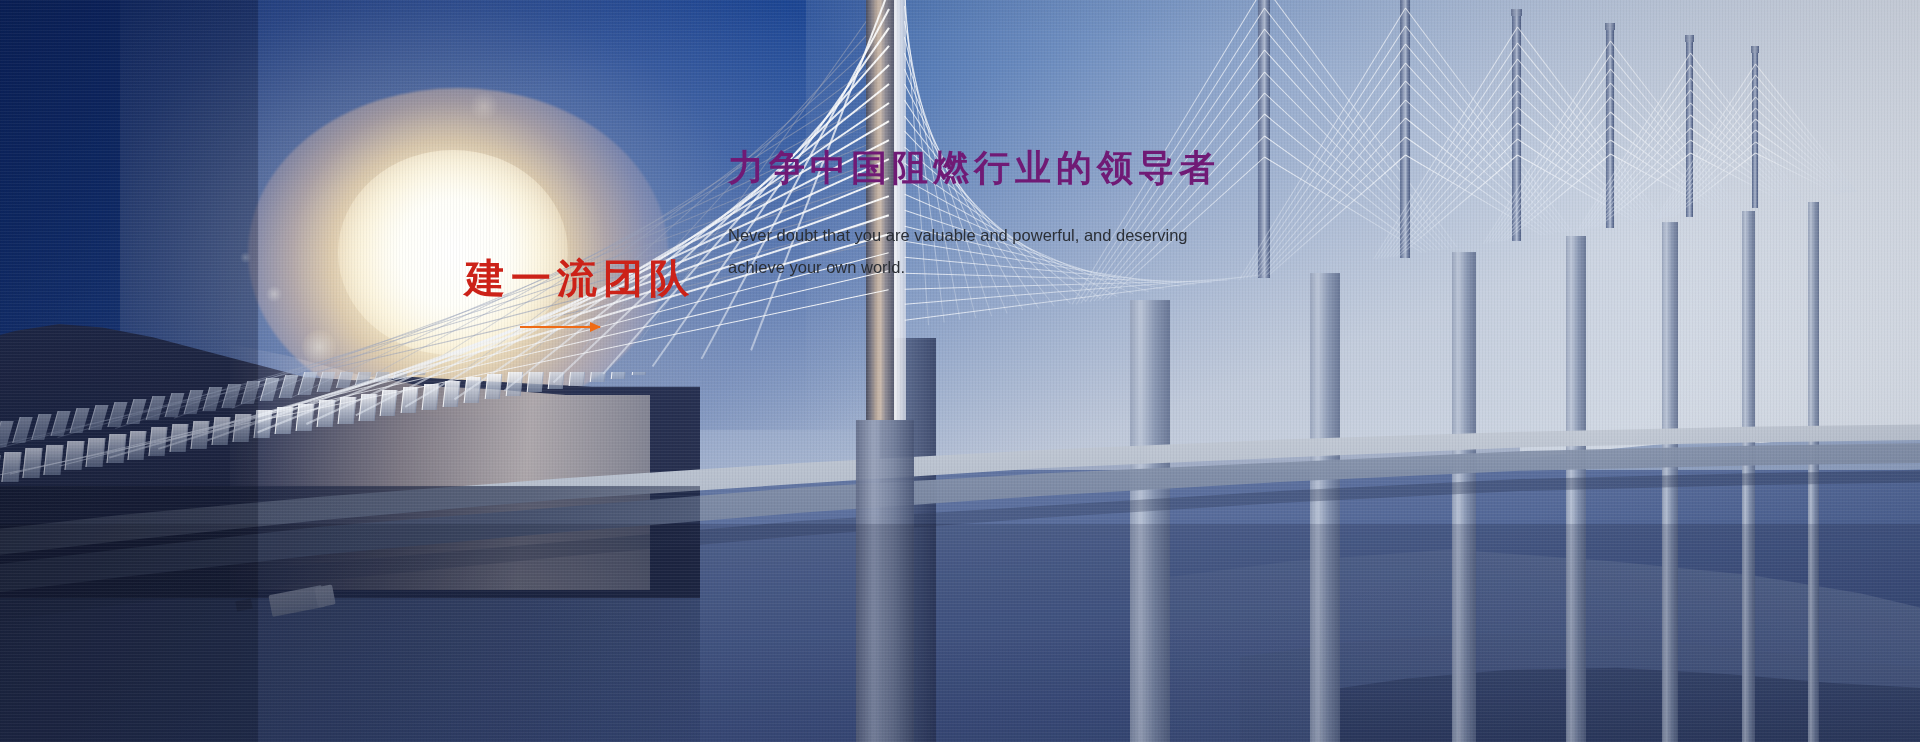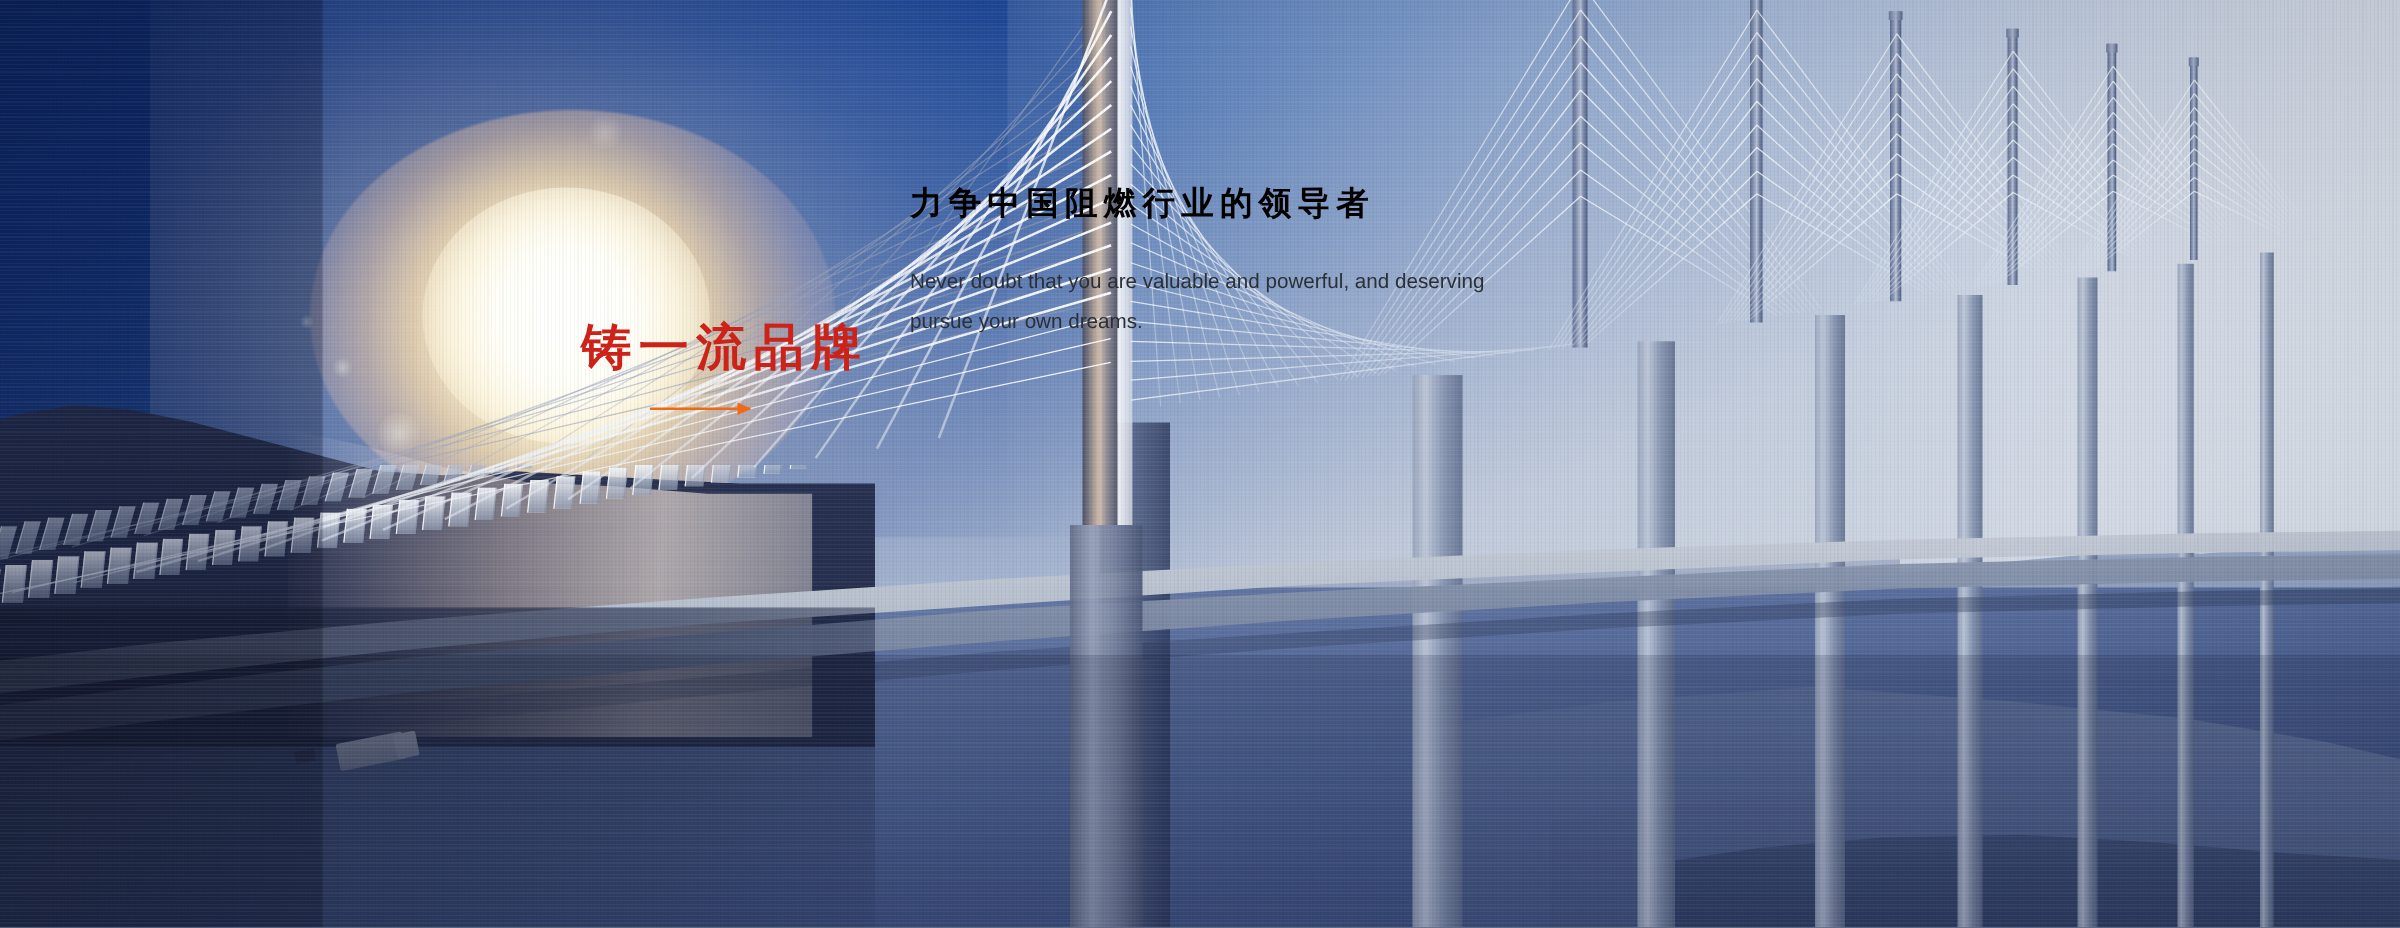--- a/index.html
+++ b/index.html
@@ -293,23 +293,23 @@
     font-size:30px;
     color:#2b2f36;
     letter-spacing:9px;
     line-height:1;
     margin:0 0 32px 0;
     font-weight:400;
     font-family:"DejaVu Serif","Liberation Serif",serif;
     white-space:nowrap;
   }
   .headline{
-    font-size:26px;
+    font-size:36px;
     font-weight:bold;
-    color:#000000;
+    color:#701a75;
     letter-spacing:5px;
     line-height:1;
     margin:0 0 34px 0;
     white-space:nowrap;
     font-family:"DejaVu Sans","Liberation Sans",sans-serif;
   }
   .subcopy{
     font-size:16.5px;
     color:#2b2f36;
     line-height:1.93;
@@ -614,26 +614,26 @@
 
   <div class="valley-left-dark"></div>
   <div class="ovl-left"></div>
   <div class="ovl-band"></div>
   <div class="ovl-texture"></div>
   <div class="ovl-vignette"></div>
 
   <div class="content">
 
     <div class="brand">
-      <div class="brand-name">铸一流品牌</div>
+      <div class="brand-name">建一流团队</div>
       <div class="brand-arrow"></div>
     </div>
 
     <div class="copy">
       <p class="headline">力争中国阻燃行业的领导者</p>
       <p class="subcopy">
         <span class="l1">Never doubt that you are valuable and powerful, and deserving</span>
-        <span class="l3">pursue your own dreams.</span>
+        <span class="l3">achieve your own world.</span>
       </p>
     </div>
 
   </div>
 </div>
 
 </body></html>

